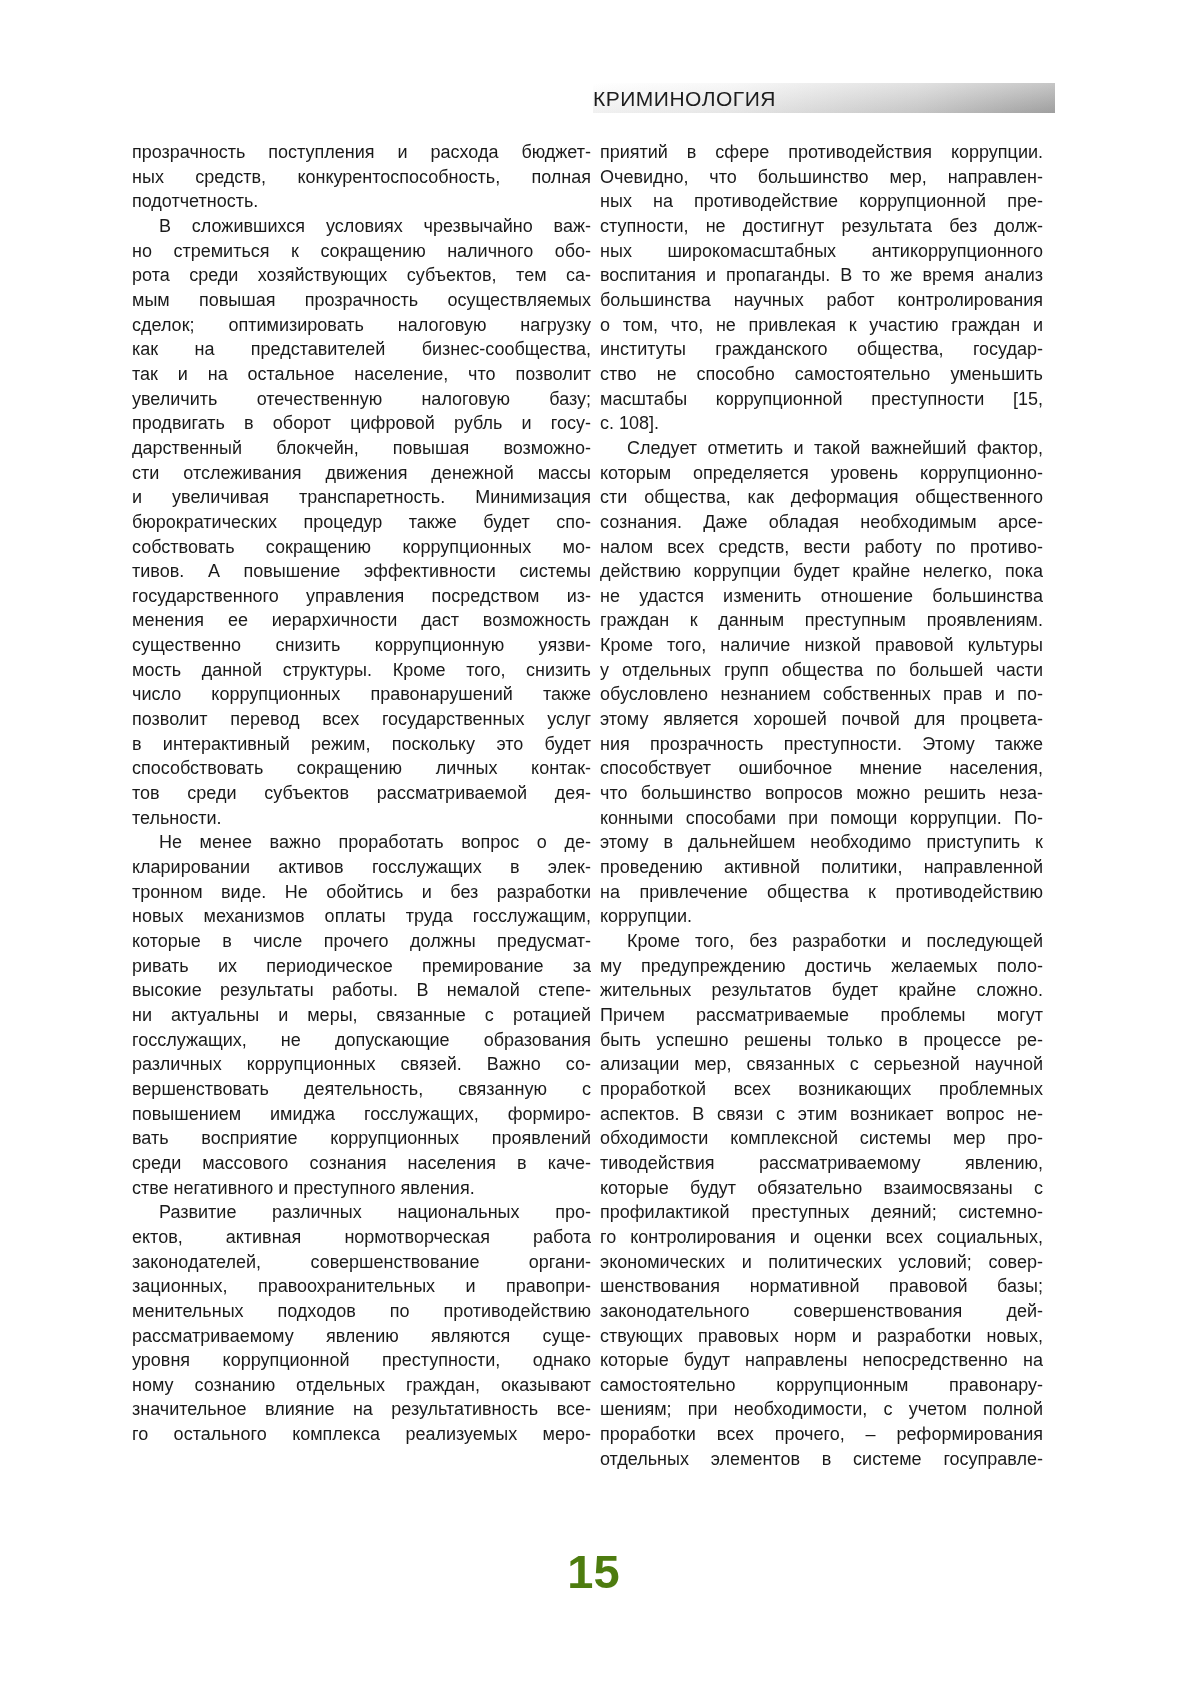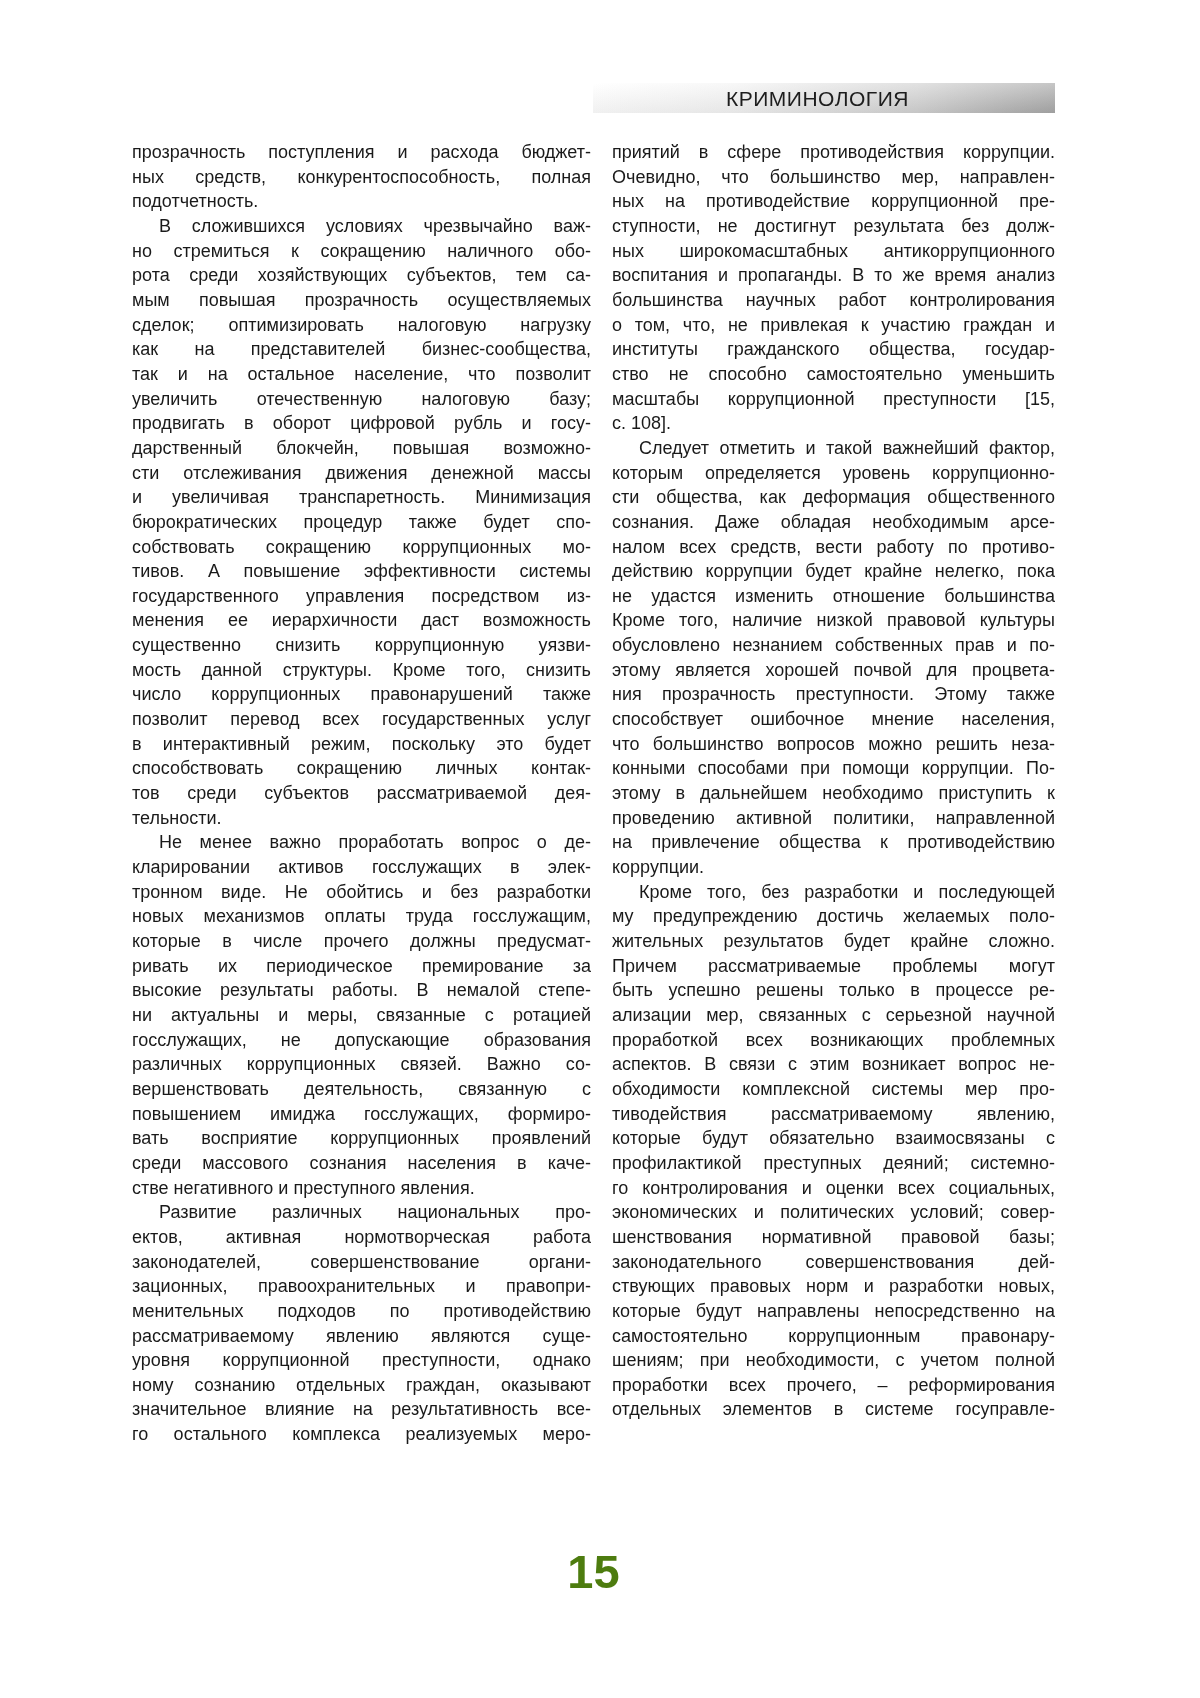--- a/index.html
+++ b/index.html
@@ -19,38 +19,38 @@
   .header-bar {
     position: absolute;
     left: 593px;
     top: 83px;
     width: 462px;
     height: 30px;
     box-sizing: border-box;
     padding-right: 13px;
     display: flex;
     align-items: center;
-    justify-content: center;
+    justify-content: flex-start;
     background: linear-gradient(180deg, rgba(255,255,255,0.35) 0%, rgba(0,0,0,0.06) 100%),
                 linear-gradient(90deg, #ffffff 0%, #f4f4f4 30%, #d2d2d2 70%, #a8a8a8 100%);
   }
   .header-title {
     font-size: 21px;
     line-height: 21px;
     color: #1d1d1d;
     letter-spacing: 0.5px;
     white-space: nowrap;
   }
   .columns {
     position: absolute;
     left: 132px;
     top: 140px;
     width: 923px;
     display: flex;
-    gap: 21px;
+    gap: 9px;
   }
   .col { flex: 0 0 auto; }
   .col-left  { width: 459px; }
   .col-right { width: 443px; }
   .line {
     height: 24.67px;
     line-height: 24.67px;
     font-size: 18px;
     text-align: justify;
     text-align-last: justify;
@@ -152,21 +152,23 @@
         <div class="line">ство не способно самостоятельно уменьшить</div>
         <div class="line">масштабы коррупционной преступности [15,</div>
         <div class="line end">с. 108].</div>
         <div class="line indent">Следует отметить и такой важнейший фактор,</div>
         <div class="line">которым определяется уровень коррупционно-</div>
         <div class="line">сти общества, как деформация общественного</div>
         <div class="line">сознания. Даже обладая необходимым арсе-</div>
         <div class="line">налом всех средств, вести работу по противо-</div>
         <div class="line">действию коррупции будет крайне нелегко, пока</div>
         <div class="line">не удастся изменить отношение большинства</div>
+        <div class="line">граждан к данным преступным проявлениям.</div>
         <div class="line">Кроме того, наличие низкой правовой культуры</div>
+        <div class="line">у отдельных групп общества по большей части</div>
         <div class="line">обусловлено незнанием собственных прав и по-</div>
         <div class="line">этому является хорошей почвой для процвета-</div>
         <div class="line">ния прозрачность преступности. Этому также</div>
         <div class="line">способствует ошибочное мнение населения,</div>
         <div class="line">что большинство вопросов можно решить неза-</div>
         <div class="line">конными способами при помощи коррупции. По-</div>
         <div class="line">этому в дальнейшем необходимо приступить к</div>
         <div class="line">проведению активной политики, направленной</div>
         <div class="line">на привлечение общества к противодействию</div>
         <div class="line end">коррупции.</div>

